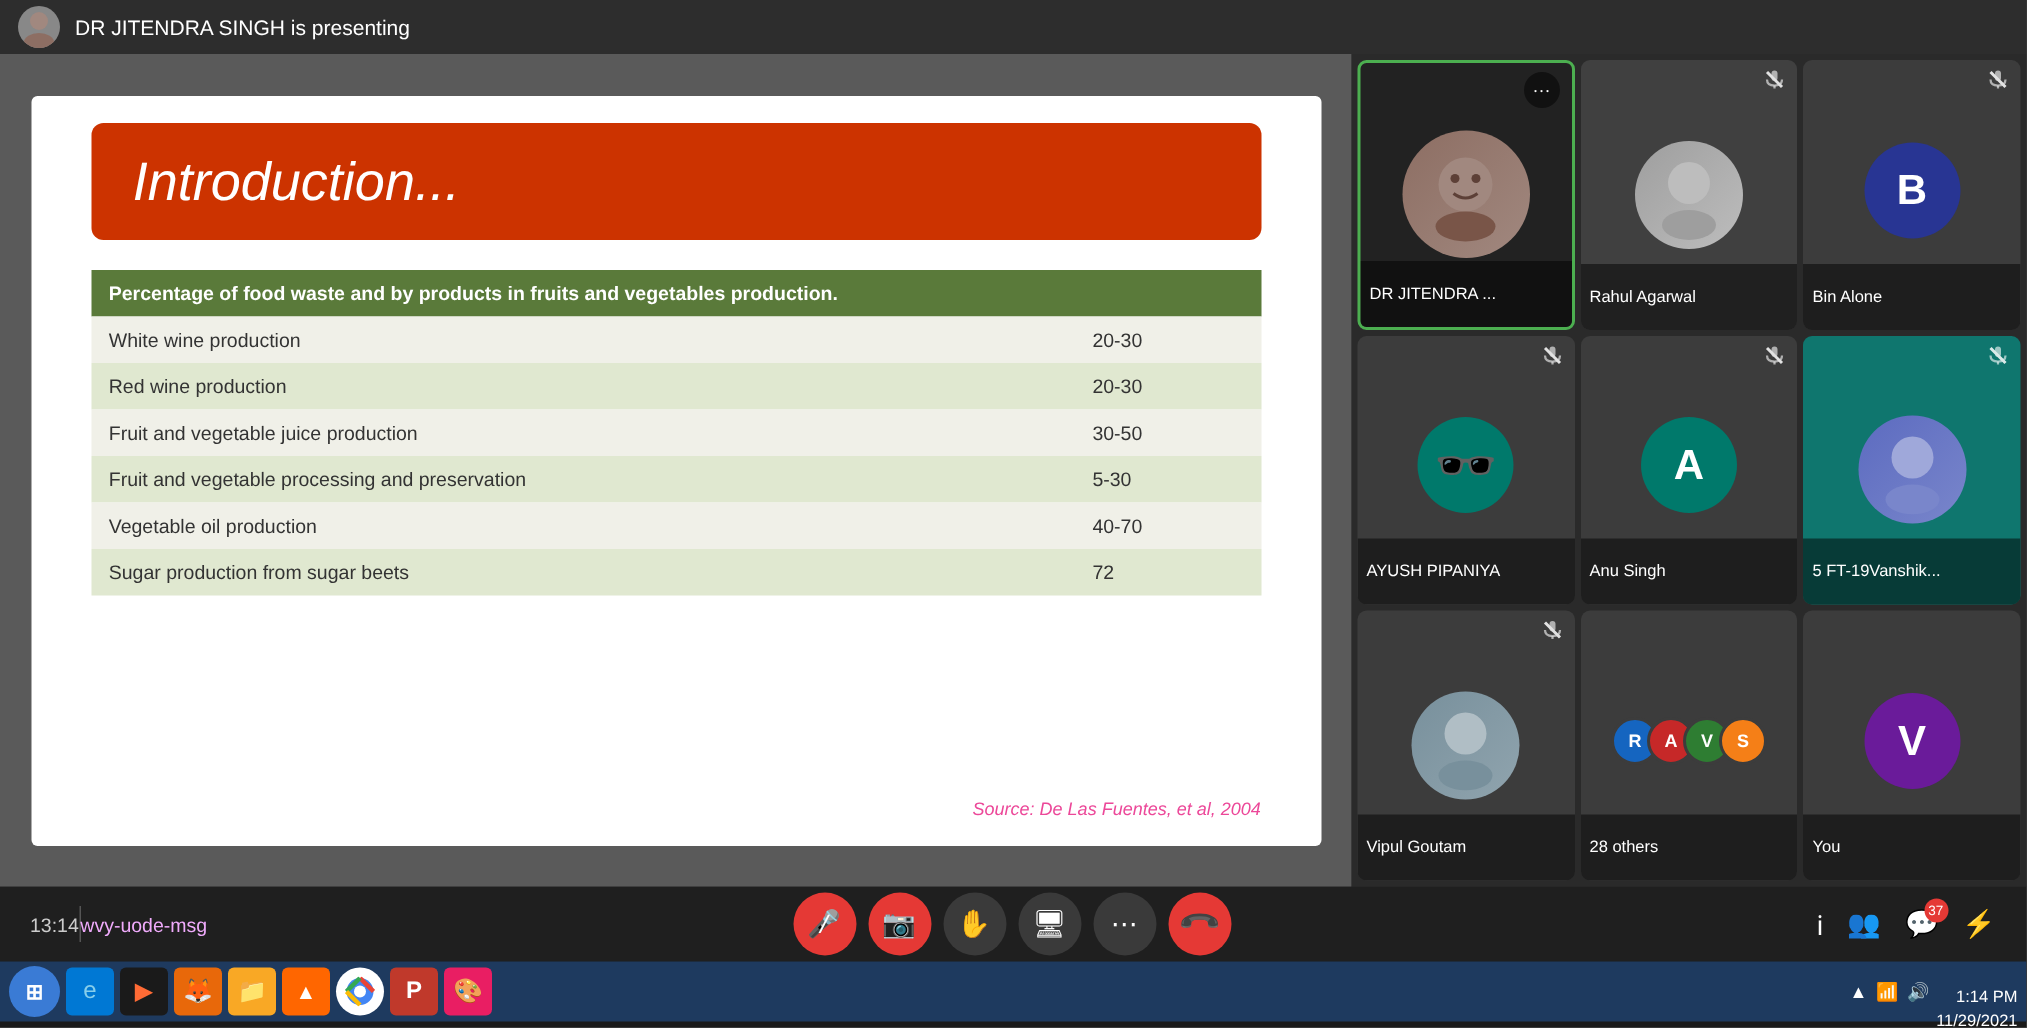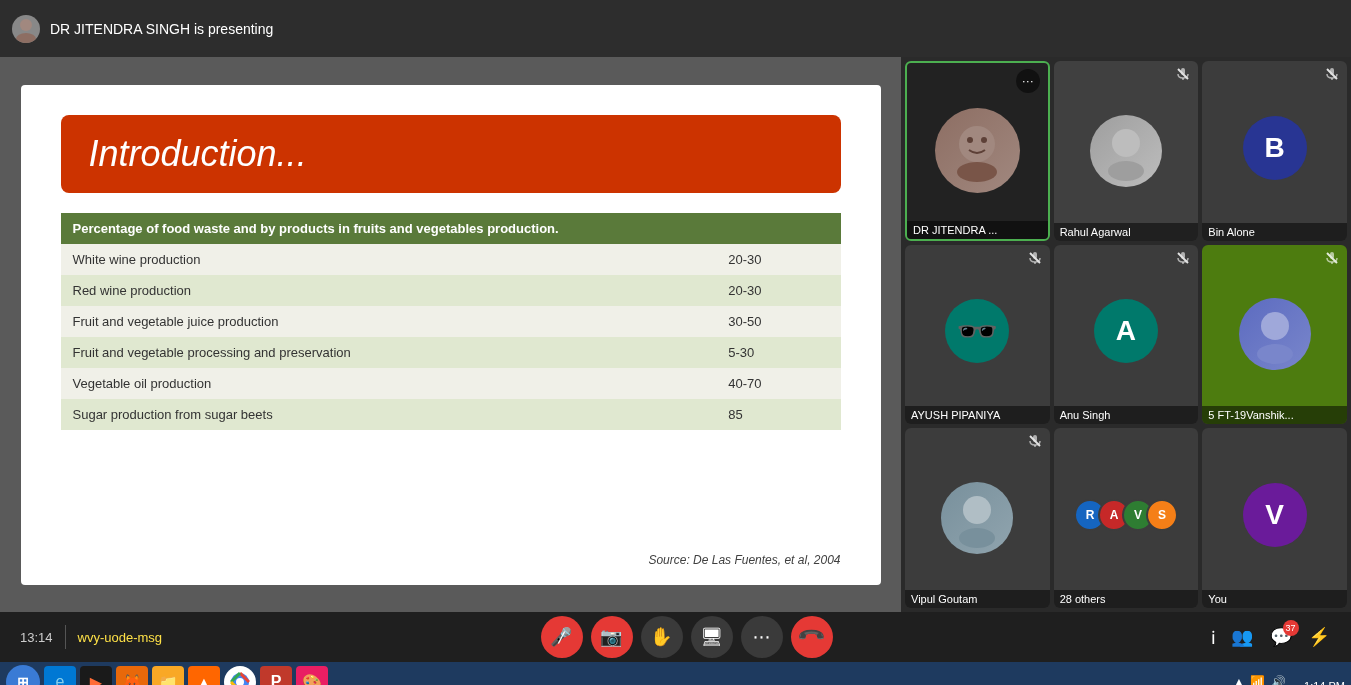--- a/index.html
+++ b/index.html
@@ -8,21 +8,21 @@
       height: 685px;
       background: #1a1a1a;
       font-family: Arial, sans-serif;
       overflow: hidden;
       position: relative;
     }
 
     
     .top-bar {
       width: 100%;
-      height: 57px;
+      height: 36px;
       background: #2d2d2d;
       display: flex;
       align-items: center;
       padding: 0 12px;
       gap: 10px;
     }
     .top-bar-avatar {
       width: 28px;
       height: 28px;
       border-radius: 50%;
@@ -56,21 +56,21 @@
       align-items: center;
       justify-content: center;
       padding: 15px;
     }
     .slide-container {
       background: white;
       width: 860px;
       height: 500px;
       border-radius: 4px;
       overflow: hidden;
-      padding: 30px 40px;
+      padding: 18px 40px;
       position: relative;
     }
     .slide-title-box {
       background: #cc3300;
       border-radius: 8px;
       padding: 18px 28px;
       margin-bottom: 20px;
     }
     .slide-title {
       color: white;
@@ -99,21 +99,21 @@
     .slide-table tbody td {
       padding: 8px 12px;
       color: #333;
       font-size: 13px;
     }
     .slide-source {
       position: absolute;
       bottom: 18px;
       right: 40px;
       font-size: 12px;
-      color: #404040;
+      color: #ec4899;
       font-style: italic;
       margin-top: 21px;
     }
 
     
     .participants-panel {
       width: 450px;
       background: #2a2a2a;
       display: grid;
       grid-template-columns: 1fr 1fr 1fr;
@@ -176,52 +176,51 @@
 
     
     .name-bar {
       position: absolute;
       bottom: 0;
       left: 0;
       right: 0;
       background: rgba(0,0,0,0.5);
       color: white;
       font-size: 11px;
-      padding: 3px 6px;
+      padding: 16px 6px;
       text-align: left;
     }
 
     
     .bottom-bar {
       width: 100%;
       height: 50px;
       background: #1f1f1f;
       display: flex;
       align-items: center;
       justify-content: space-between;
       padding: 0 20px;
     }
     .bottom-left {
       display: flex;
       align-items: center;
-      gap: 12px;
       color: #ccc;
       font-size: 13px;
     }
     .time-text {
       color: #ccc;
       font-size: 13px;
     }
     .divider-v {
       width: 1px;
       height: 24px;
       background: #555;
     }
     .meeting-id {
-      color: #fde047;
+      color: #f0abfc;
       font-size: 13px;
     }
     .bottom-center {
       display: flex;
       align-items: center;
       gap: 8px;
     }
     .ctrl-btn {
       width: 42px;
       height: 42px;
@@ -386,21 +385,21 @@
             <tr>
               <td>Fruit and vegetable processing and preservation</td>
               <td>5-30</td>
             </tr>
             <tr>
               <td>Vegetable oil production</td>
               <td>40-70</td>
             </tr>
             <tr>
               <td>Sugar production from sugar beets</td>
-              <td>85</td>
+              <td>72</td>
             </tr>
           </tbody>
       </table>
       <div class="slide-source">Source: De Las Fuentes, et al, 2004</div>
     </div>
   </div>
 
   <div class="participants-panel" id="participants-panel">
   <div class="participant-tile active-speaker video-tile" style="position: relative; display: flex; flex-direction: column; align-items: center; justify-content: center; background: rgb(34, 34, 34); border-radius: 6px; border: 2px solid rgb(76, 175, 80);">
         <div style="width: 85px; height: 85px; border-radius: 50%; background: linear-gradient(135deg, rgb(141, 110, 99), rgb(161, 136, 127)); display: flex; align-items: center; justify-content: center;">
@@ -453,21 +452,21 @@
       <div class="participant-tile" style="position: relative; display: flex; flex-direction: column; align-items: center; justify-content: center; background: rgb(60, 60, 60); border-radius: 6px;">
         <div class="participant-avatar bg-teal">A</div>
         <div class="mic-off-icon"><svg width="14" height="14" viewBox="0 0 14 14" fill="white">
         <line x1="2" y1="2" x2="12" y2="12" stroke="white" stroke-width="2"></line>
         <rect x="5" y="1" width="4" height="7" rx="2" fill="white" opacity="0.7"></rect>
         <path d="M2 7 Q2 11 7 11 Q12 11 12 7" stroke="white" stroke-width="1.5" fill="none" opacity="0.7"></path>
         <line x1="7" y1="11" x2="7" y2="13" stroke="white" stroke-width="1.5" opacity="0.7"></line>
       </svg></div>
         <div class="name-bar">Anu Singh</div>
       </div>
-      <div class="participant-tile" style="position: relative; display: flex; flex-direction: column; align-items: center; justify-content: center; background: #4d7c0f; border-radius: 6px;">
+      <div class="participant-tile" style="position: relative; display: flex; flex-direction: column; align-items: center; justify-content: center; background: #0f766e; border-radius: 6px;">
         <div style="width: 72px; height: 72px; border-radius: 50%; background: linear-gradient(135deg, rgb(92, 107, 192), rgb(121, 134, 203)); display: flex; align-items: center; justify-content: center;">
           <svg width="60" height="60" viewBox="0 0 60 60">
         <circle cx="30" cy="22" r="14" fill="#9fa8da"></circle>
         <ellipse cx="30" cy="50" rx="18" ry="10" fill="#7986cb"></ellipse>
       </svg>
         </div>
         <div class="mic-off-icon"><svg width="14" height="14" viewBox="0 0 14 14" fill="white">
         <line x1="2" y1="2" x2="12" y2="12" stroke="white" stroke-width="2"></line>
         <rect x="5" y="1" width="4" height="7" rx="2" fill="white" opacity="0.7"></rect>
         <path d="M2 7 Q2 11 7 11 Q12 11 12 7" stroke="white" stroke-width="1.5" fill="none" opacity="0.7"></path>

